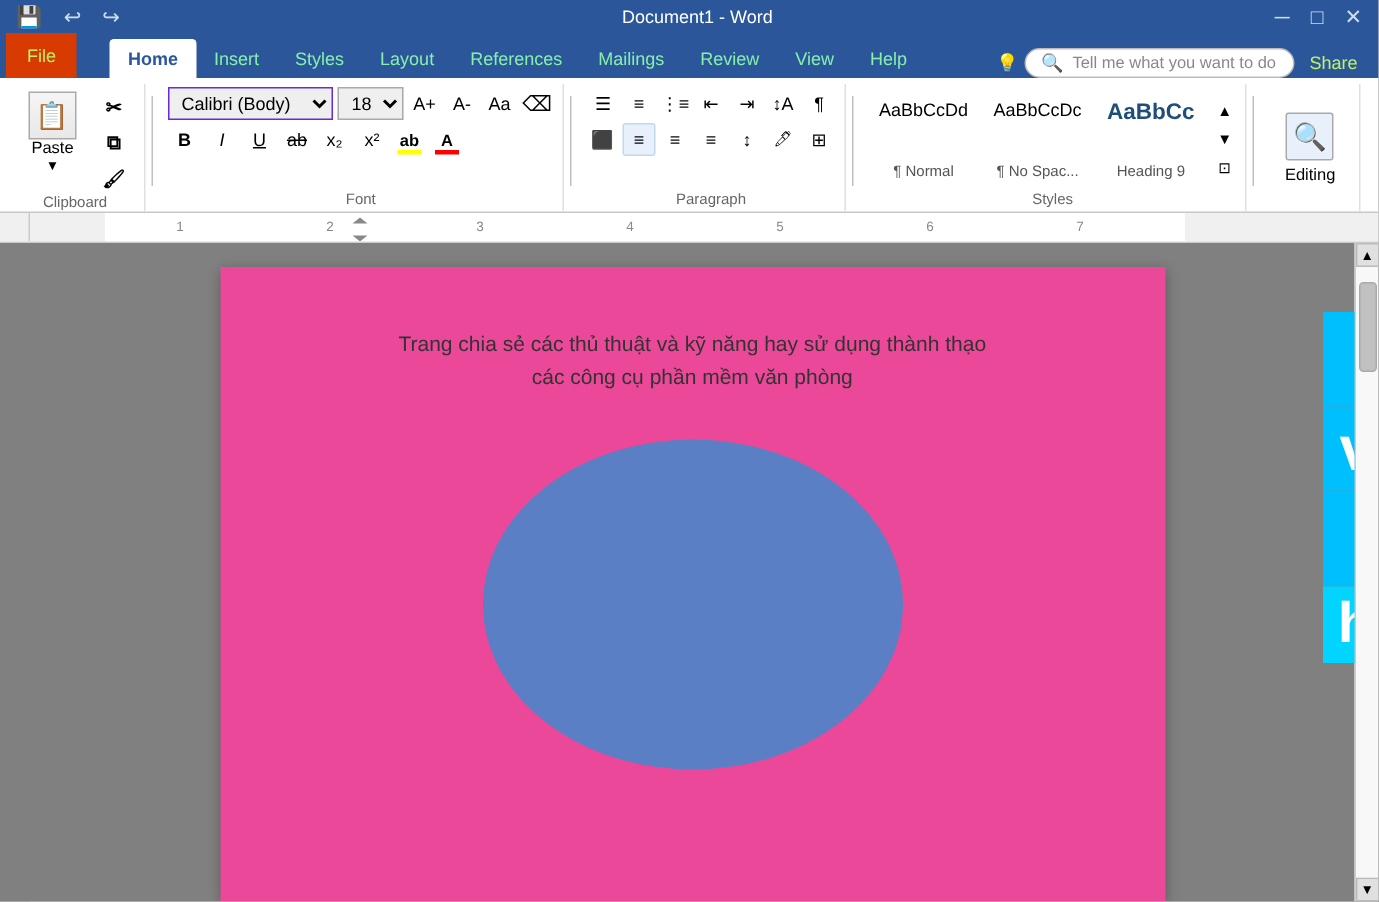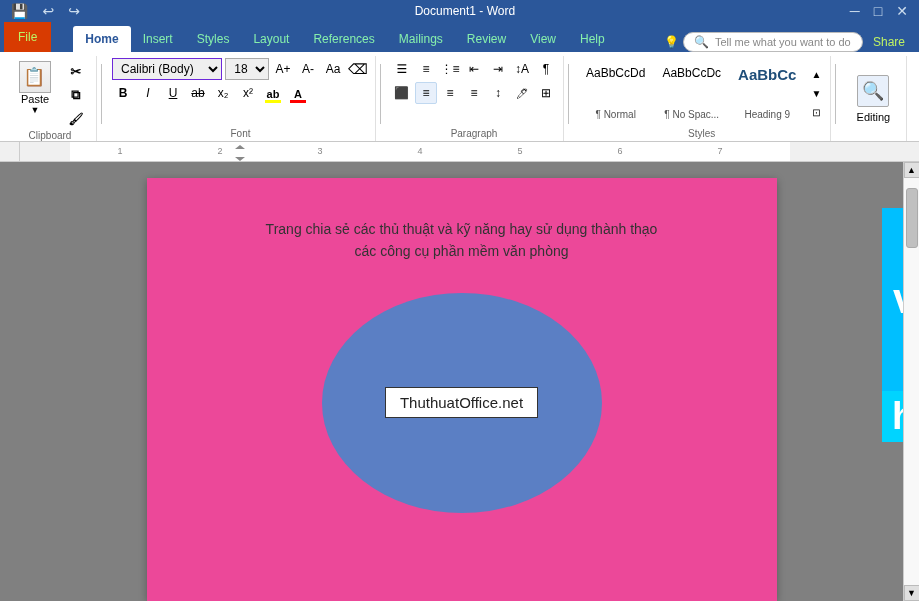--- a/index.html
+++ b/index.html
@@ -274,21 +274,20 @@
 
     <div class="page" style="position:relative;">
 
       <p class="page-text">
         <span>Trang chia sẻ các thủ thuật và kỹ năng hay sử dụng thành thạo</span><br>
         <span>các công cụ phần mềm văn phòng</span>
       </p>
 
       <div class="oval-container">
         <div class="oval-shape"></div>
-        <div class="oval-text-box">ThuthuatOffice.net</div>
       </div>
 
       <div style="position:absolute;right:-290px;top:30px;display:flex;flex-direction:column;gap:0;">
         <div class="overlay-line" style="font-size:48px;letter-spacing:1px;">Cách</div>
         <div class="overlay-line" style="font-size:42px;">viết chữ</div>
         <div class="overlay-line" style="font-size:48px;">trong</div>
         <div class="overlay-line" style="font-size:38px;background:#00d4ff;">hình tròn</div>
       </div>
     </div>
 

